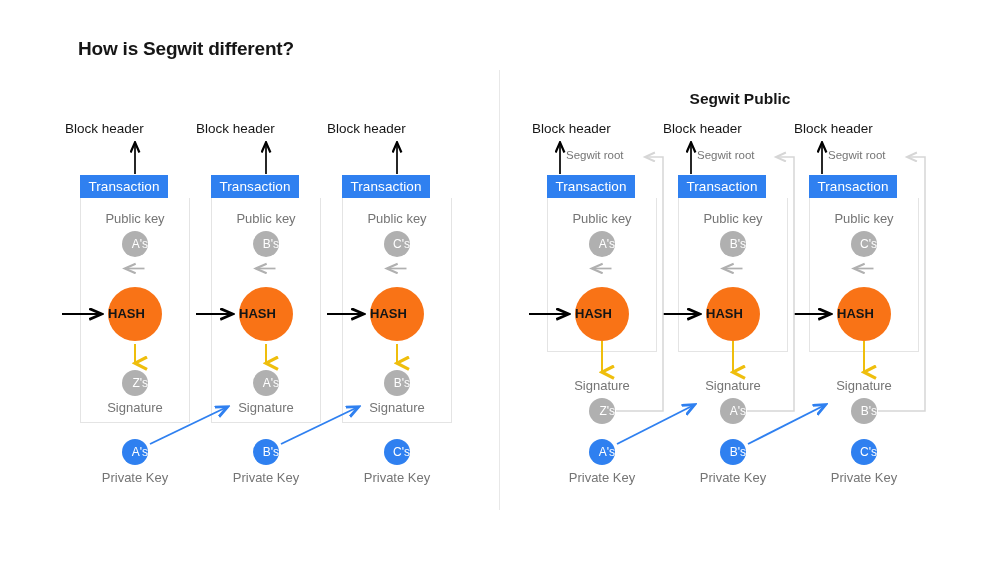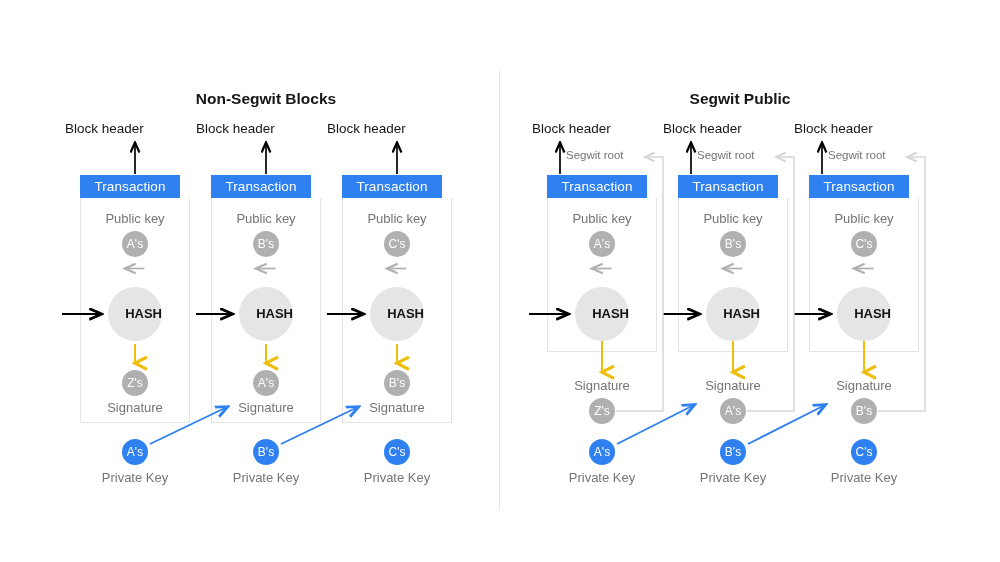--- a/index.html
+++ b/index.html
@@ -42,67 +42,67 @@
     text-align: left; width: 140px;
   }
 
   .tx-header {
     background: #2f80f0;
     color: #ffffff;
     font-size: 13.5px;
     text-align: center;
     line-height: 23px;
     height: 23px;
-    width: 100px;
+    width: 88px;
     letter-spacing: 0.1px;
   }
 
   .tx-box {
     border: 1px solid #e4e4e4;
     border-top: none;
     background: #ffffff;
     width: 110px;
   }
 
   .lbl {
     font-size: 13px;
     color: #757575;
     text-align: center;
     width: 140px;
   }
 
   .circle {
     border-radius: 50%;
-    text-align: center;
+    text-align: right;
     font-size: 12px;
     color: #ffffff;
   }
   .circle-gray { background: #b0b0b0; width: 26px; height: 26px; line-height: 26px; }
   .circle-blue { background: #2f80f0; width: 26px; height: 26px; line-height: 26px; }
 
   .hash-circle {
-    background: #e5e5e5;
+    background: #f97316;
     border-radius: 50%;
     width: 54px; height: 54px; line-height: 54px;
-    text-align: right;
+    text-align: left;
     font-size: 13px; font-weight: bold;
     color: #161616;
   }
 
   svg.overlay { position: absolute; left: 0; top: 0; width: 1000px; height: 562px; pointer-events: none; }
 </style>
 </head>
 <body>
 
 <div id="stage">
 
+  <div class="abs" id="page-title">How is Segwit different?</div>
 
   <div class="abs divider" style="left:499px; top:70px; height:440px;"></div>
 
-  <div class="abs section-title" style="left:106px; top:90px;">Non-Segwit Blocks</div>
   <div class="abs section-title" style="left:580px; top:90px;">Segwit Public</div>
 
   <div class="abs block-header-label" style="left:65px; top:121px;">Block header</div>
   <div class="abs tx-header" style="left:80px; top:175px;">Transaction</div>
   <div class="abs tx-box" style="left:80px; top:198px; height:225px;"></div>
   <div class="abs lbl" style="left:65px; top:211px;">Public key</div>
   <div class="abs circle circle-gray" style="left:122px; top:231px;">A's</div>
   <div class="abs hash-circle" style="left:108px; top:287px;">HASH</div>
   <div class="abs circle circle-gray" style="left:122px; top:370px;">Z's</div>
   <div class="abs lbl" style="left:65px; top:400px;">Signature</div>

